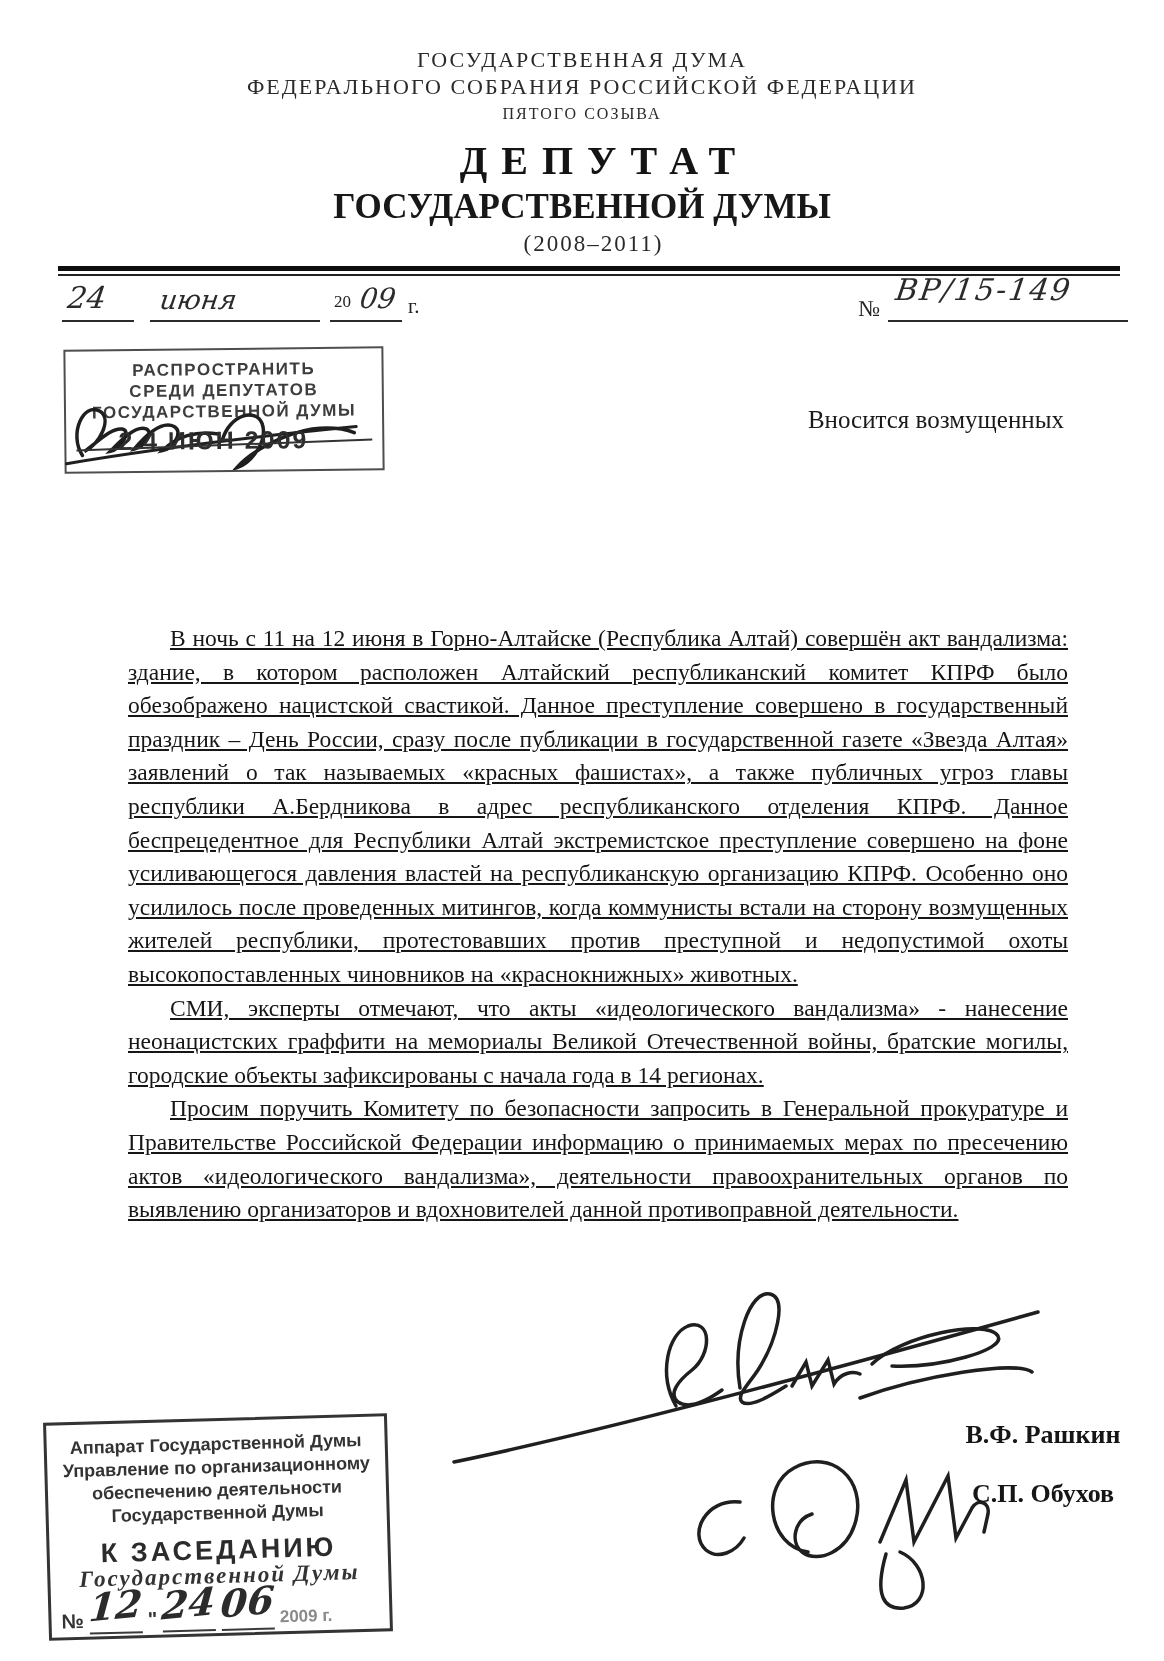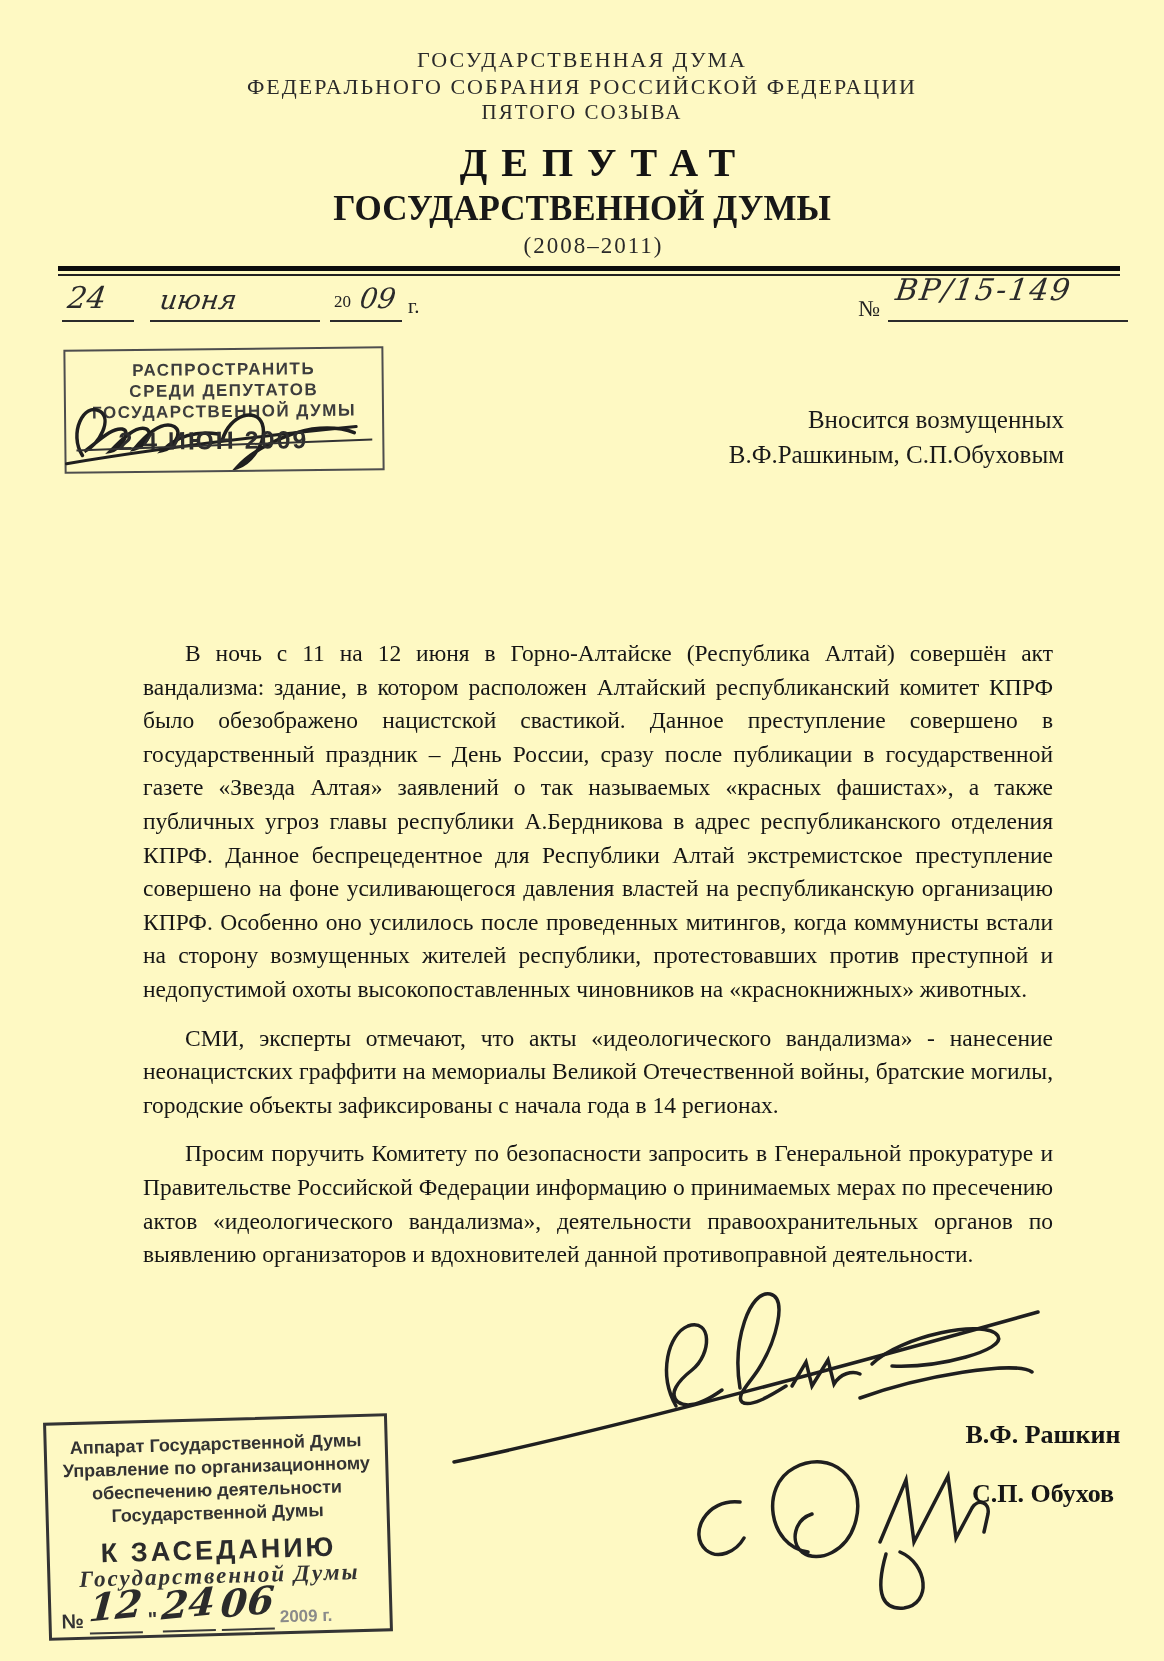--- a/index.html
+++ b/index.html
@@ -1,24 +1,24 @@
 <!DOCTYPE html>
 <html><head>
 <meta charset="utf-8">
 <style>
   * { margin:0; padding:0; box-sizing:border-box; }
   body { background:#e8e8e8; font-family:"Liberation Serif", serif; }
   .page {
     position:relative; width:1164px; height:1661px; margin:0 auto;
-    background:#fef9c3; color:#1c1c1c; overflow:hidden;
+    background:#ffffff; color:#1c1c1c; overflow:hidden;
   }
   
   .letterhead { position:absolute; top:46px; left:0; width:100%; text-align:center; }
   .lh-small   { font-size:22px; letter-spacing:2px; color:#2a2a2a; line-height:27px; }
-  .lh-smaller { font-size:21px; letter-spacing:2px; color:#2a2a2a; }
+  .lh-smaller { font-size:16px; letter-spacing:2px; color:#2a2a2a; margin-top:5px; }
   .lh-deputy  { font-size:40px; font-weight:bold; letter-spacing:14px; margin-top:14px; color:#141414;padding-left:45px; }
   .lh-duma    { font-size:35px; font-weight:bold; letter-spacing:0px; margin-top:3px; color:#181818; }
   .lh-term    { font-size:23px; letter-spacing:2px; margin-top:4px; color:#2a2a2a;padding-left:23px; }
   .rule { position:absolute; top:266px; left:58px; width:1062px; height:11px; }
   .rule .r1 { height:5px; background:#0d0d0d; }
   .rule .r2 { height:2px; background:#222; margin-top:3px; }
 
   
   .hw { font-family:"DejaVu Serif", serif; font-style:italic; color:#2b2b2b; transform:skewX(-8deg); display:inline-block; }
   .dateline { position:absolute; top:284px; left:68px; width:1030px; height:50px; font-size:22px; }
@@ -50,21 +50,21 @@
   .dist-sig { position:absolute; left:-6px; top:34px; }
 
   
   .submitted { position:absolute; top:402px; left:0; width:1064px; text-align:right; font-size:25px; line-height:35px; color:#1a1a1a; }
 
   
   .doc-title { position:absolute; top:554px; left:0; width:100%; text-align:center;
     font-size:25px; font-weight:bold; letter-spacing:1px; color:#141414; }
   .body-text { position:absolute; top:622px; left:128px; width:940px;
     font-size:23.5px; line-height:33.6px; text-align:justify; color:#161616; }
-  .body-text p { text-indent:42px; margin:15px; }
+  .body-text p { text-indent:42px; margin:0;text-decoration:underline; }
 
   
   .sig-svg { position:absolute; }
   .sig-name { position:absolute; left:948px; width:190px; font-size:26px; font-weight:bold; color:#161616; white-space:nowrap;text-align:center; }
   .name-rashkin { top:1420px; }
   .name-obukhov { top:1479px; }
 
   
   .app-stamp {
     position:absolute; left:46px; top:1418px; width:344px; height:218px;
@@ -120,21 +120,20 @@
       <path class="stroke" stroke-width="3.5" d="M22,70 C8,48 24,16 40,26 C52,34 40,58 24,66 C38,56 52,42 62,44 C72,46 60,64 50,66 C62,54 76,40 86,44 C94,48 84,62 74,64 C86,50 102,36 114,42 C124,48 112,64 102,66 C116,52 136,46 158,50"></path>
       <path class="stroke" stroke-width="3.5" d="M162,56 C170,30 196,24 202,40 C208,58 190,80 176,84 C192,66 226,50 252,46 C270,44 284,46 294,50"></path>
       <path class="stroke" stroke-width="3" d="M6,78 C70,68 180,54 296,44"></path>
     </svg>
     <div class="datestamp">2 4 ИЮН 2009</div>
     <div class="dist-strike"></div>
   </div>
 
   <div class="submitted">
     <div>Вносится возмущенных</div>
-    <div>В.Ф.Рашкиным, С.П.Обуховым</div>
   </div>
 
 
   <div class="body-text">
     <p>В ночь с 11 на 12 июня в Горно-Алтайске (Республика Алтай) совершён акт вандализма: здание, в котором расположен Алтайский республиканский комитет КПРФ было обезображено нацистской свастикой.  Данное преступление совершено в государственный праздник – День России, сразу после публикации в государственной газете «Звезда Алтая» заявлений о так называемых  «красных фашистах», а также публичных угроз главы республики А.Бердникова в адрес республиканского отделения КПРФ. Данное беспрецедентное для Республики Алтай экстремистское преступление совершено на фоне усиливающегося давления властей на республиканскую организацию КПРФ. Особенно оно усилилось после проведенных митингов, когда коммунисты встали на сторону возмущенных жителей республики, протестовавших против преступной и недопустимой охоты высокопоставленных чиновников на «краснокнижных» животных.</p>
     <p>СМИ, эксперты отмечают, что акты «идеологического вандализма» - нанесение неонацистских граффити на мемориалы Великой Отечественной войны, братские могилы, городские объекты зафиксированы с начала года в 14 регионах.</p>
     <p>Просим поручить Комитету по безопасности запросить в Генеральной прокуратуре и Правительстве Российской Федерации информацию о принимаемых мерах по пресечению актов «идеологического вандализма», деятельности правоохранительных органов по выявлению организаторов и вдохновителей данной противоправной деятельности.</p>
   </div>
 
   <svg class="sig-svg" style="left:440px; top:1278px;" width="630" height="195" viewBox="0 0 630 195">

